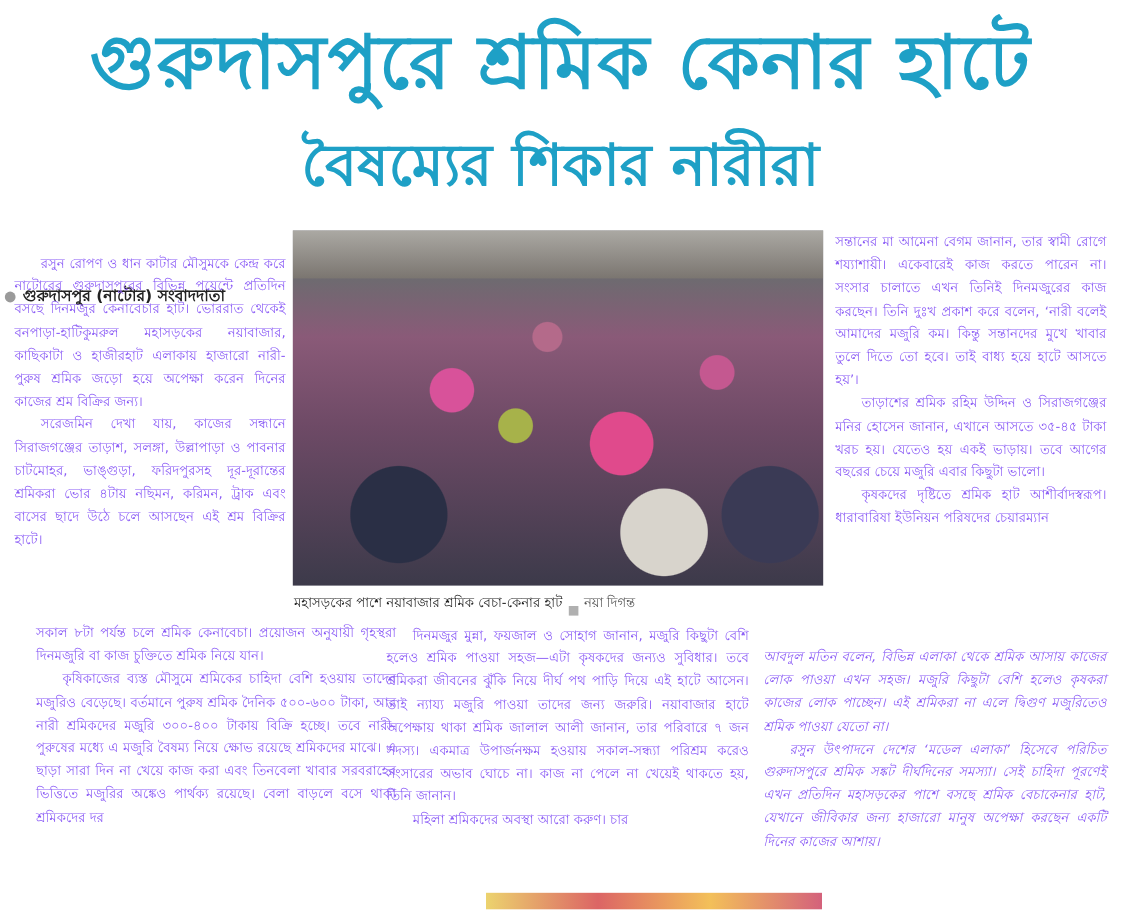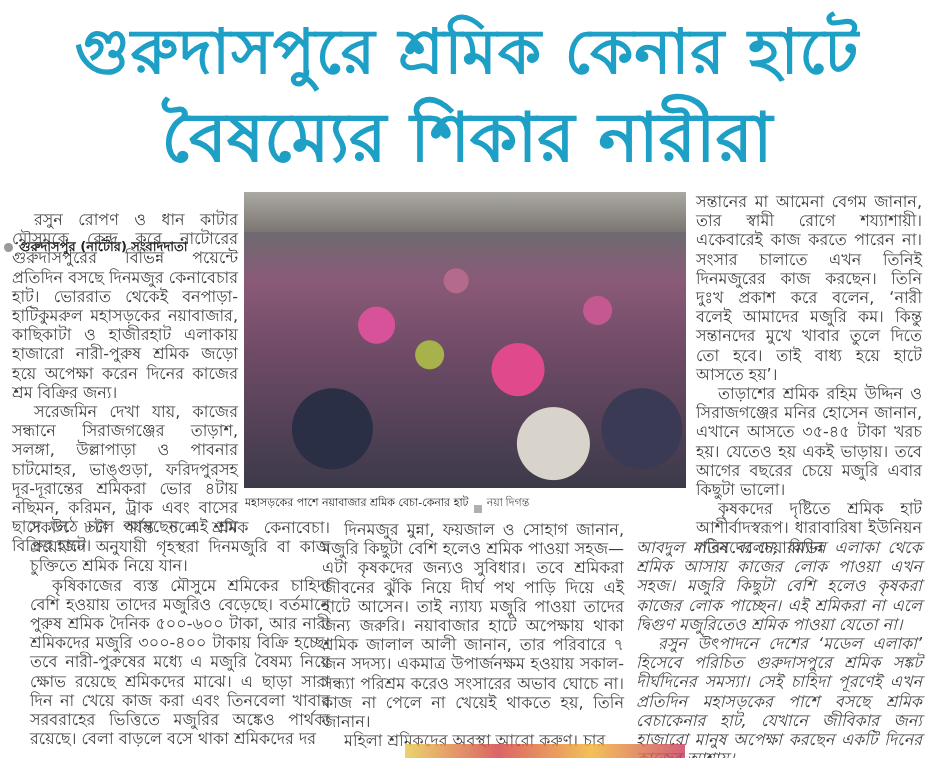--- a/index.html
+++ b/index.html
@@ -1,20 +1,20 @@
 <!DOCTYPE html>
 <html><head>
 <meta charset="utf-8">
 <style>
   html, body { margin:0; padding:0; background:#ffffff; }
   body { width:934px; height:758px; overflow:hidden; position:relative; font-family:"DejaVu Sans", sans-serif; color:#1a1a1a; }
   .headline { position:absolute; left:0; top:0; width:934px; height:185px; text-align:center; color:#1ea0c6; font-weight:bold; }
   .headline .l1 { position:absolute; left:0; width:934px; top:12px; font-size:62px; line-height:80px; letter-spacing:1px; }
-  .headline .l2 { position:absolute; left:0; width:934px; top:98px; font-size:68px; line-height:80px; }
-  .col { position:absolute; font-size:16px; line-height:19.2px; text-align:justify; color:#404040; }
+  .headline .l2 { position:absolute; left:0; width:934px; top:98px; font-size:48px; line-height:80px; }
+  .col { position:absolute; font-size:11px; line-height:19.2px; text-align:justify; color:#8b5cf6; }
   .col p { margin:0; text-indent:22px; }
   .col p.noindent { text-indent:0; }
   .byline { position:absolute; left:4px; top:189px; font-size:13px; font-weight:bold; color:#222; display:flex; align-items:center; gap:6px;margin-top:48px; }
   .dot { width:9px; height:9px; border-radius:50%; background:#9a9a9a; display:inline-block; }
   .photo { position:absolute; left:244px; top:192px; width:442px; height:296px; overflow:hidden;
     background:
       radial-gradient(circle at 30% 45%, #d8529a 0 18px, transparent 19px),
       radial-gradient(circle at 62% 60%, #e04a8c 0 26px, transparent 27px),
       radial-gradient(circle at 80% 40%, #c45890 0 14px, transparent 15px),
       radial-gradient(circle at 48% 30%, #b46a8a 0 12px, transparent 13px),

